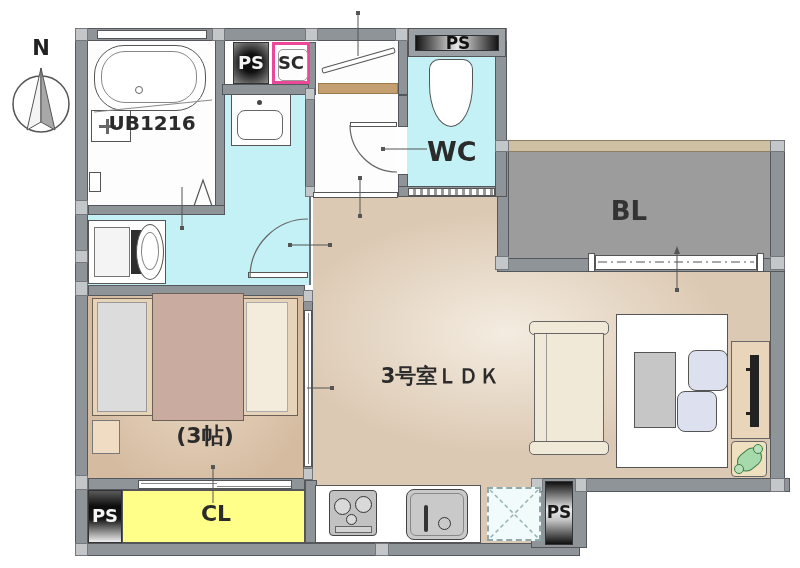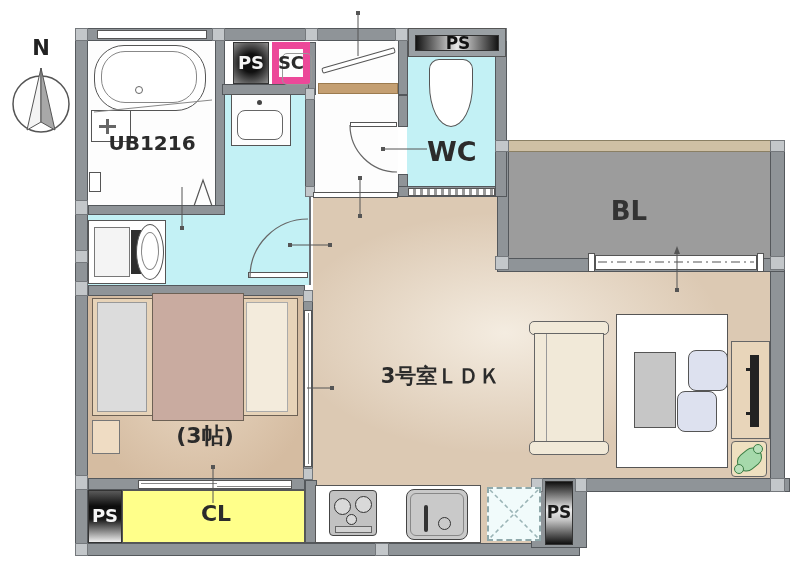--- a/index.html
+++ b/index.html
@@ -160,21 +160,21 @@
   <div class="abs" style="left:406px;top:489px;width:62px;height:51px;background:#c9c9c9;border:1px solid #444;border-radius:8px;">
     <div class="abs" style="left:3px;top:3px;width:54px;height:43px;border:1px solid #888;border-radius:6px;"></div>
     <div class="abs" style="left:31px;top:27px;width:13px;height:13px;border:1.5px solid #333;border-radius:50%;"></div>
     <div class="abs" style="left:17px;top:15px;width:4px;height:27px;background:#333;border-radius:2px;"></div>
   </div>
   <div class="abs" style="left:487px;top:487px;width:54px;height:54px;background:#f1fbfb;border:2px dashed #8fa9ab;"></div>
 
   <div class="abs flex-c" style="left:233px;top:42px;width:36px;height:42px;background:radial-gradient(circle at 50% 50%, #101010 35%, #8d8d8d 100%);border:1px solid #333;">
     <span class="lbl white-lbl" style="font-size:18px;">PS</span>
   </div>
-  <div class="abs flex-c" style="left:272px;top:42px;width:38px;height:42px;background:#fdfdfd;border:7px solid #ec4899;">
+  <div class="abs flex-c" style="left:272px;top:42px;width:38px;height:42px;background:#fdfdfd;border:3px solid #ec4899;">
     <div class="abs" style="left:3px;top:4px;width:30px;height:32px;border:1px solid #999;border-radius:5px;"></div>
     <span class="lbl" style="font-size:18px;position:relative;">SC</span>
   </div>
   <div class="abs" style="left:408px;top:28px;width:98px;height:29px;background:#9aa0a4;border:1px solid #555;">
     <div class="abs" style="left:6px;top:6px;width:84px;height:16px;background:linear-gradient(90deg,#141414 0%,#e8e8e8 50%,#141414 100%);border:1px solid #333;"></div>
     <div class="abs flex-c" style="left:0;top:0;width:98px;height:29px;">
       <span class="lbl" style="font-size:17px;color:#111;">PS</span>
     </div>
   </div>
   <div class="abs flex-c" style="left:88px;top:490px;width:34px;height:53px;background:linear-gradient(180deg,#5a5a5a 0%,#0d0d0d 30%,#161616 55%,#efefef 100%);border:1px solid #333;">
@@ -220,21 +220,21 @@
     <rect x="358" y="214" width="4" height="4" fill="#555"></rect>
     <line x1="307" y1="388" x2="332" y2="388" stroke="#555" stroke-width="1"></line>
     <rect x="330" y="386" width="4" height="4" fill="#555"></rect>
     <line x1="213" y1="467" x2="213" y2="503" stroke="#555" stroke-width="1"></line>
     <rect x="211" y="465" width="4" height="4" fill="#555"></rect>
     <line x1="677" y1="250" x2="677" y2="290" stroke="#555" stroke-width="1"></line>
     <polygon points="674,254 680,254 677,246" fill="#555"></polygon>
     <rect x="675" y="288" width="4" height="4" fill="#555"></rect>
   </svg>
 
-  <div class="abs lbl" style="left:100px;top:132px;width:104px;font-size:20px;">UB1216</div>
+  <div class="abs lbl" style="left:100px;top:112px;width:104px;font-size:20px;">UB1216</div>
   <div class="abs lbl" style="left:427px;top:136px;width:46px;font-size:27px;">WC</div>
   <div class="abs lbl" style="left:605px;top:197px;width:48px;font-size:26px;color:#333;">BL</div>
   <div class="abs" style="left:363px;top:364px;width:155px;text-align:center;">
     <div class="lbl" style="font-size:21px;">3号室ＬＤＫ</div>
   </div>
   <div class="abs" style="left:160px;top:423px;width:90px;text-align:center;">
     <div class="lbl" style="font-size:22px;">(3帖)</div>
   </div>
   <div class="abs lbl" style="left:193px;top:501px;width:46px;font-size:22px;">CL</div>
 

